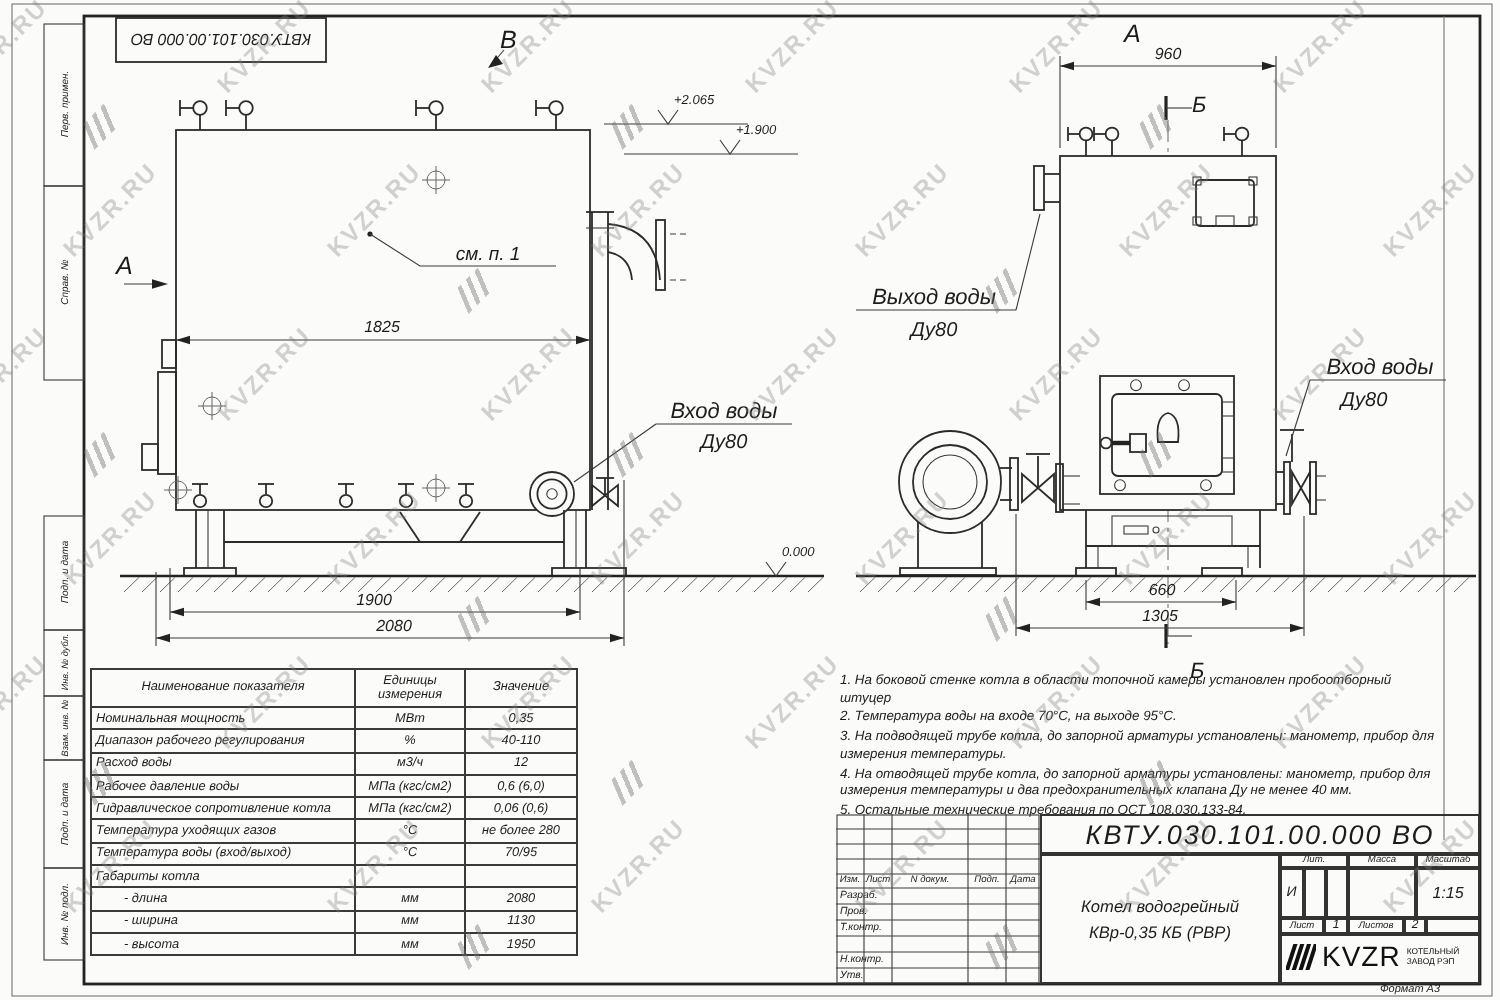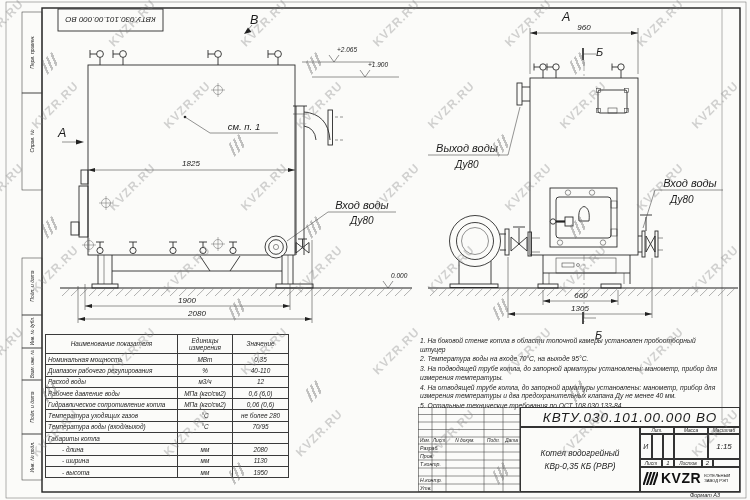--- a/index.html
+++ b/index.html
@@ -36,21 +36,21 @@
   .cell{position:absolute;border:0.8px solid #333;box-sizing:border-box;color:#1c1c1c;
         font-style:italic;overflow:hidden;}
   .cell.noborder{border:none;}
   .lbl{font-size:4.8px;display:flex;align-items:center;justify-content:center;}
   .lbl-left{font-size:5.2px;display:flex;align-items:center;padding-left:2px;}
   #docnum-big{font-size:13.5px;display:flex;align-items:center;justify-content:center;
         letter-spacing:1px;border-width:1.3px;}
   #tb-title{font-size:8.3px;display:flex;flex-direction:column;align-items:center;justify-content:center;line-height:1.5;}
   #fmt{position:absolute;left:247px;top:85px;width:80px;font-size:5.5px;font-style:italic;color:#1c1c1c;text-align:center;}
   .logo-row{display:flex;align-items:center;gap:3px;padding:2px 2px;}
-  .kvzr-word{font-weight:700;font-style:normal;font-size:14px;letter-spacing:0.5px;color:#111;}
+  .kvzr-word{font-weight:400;font-style:normal;font-size:14px;letter-spacing:0.5px;color:#111;}
   .company{font-size:4.2px;font-style:normal;line-height:1.25;color:#111;}
 </style>
 </head>
 <body>
 
 <div id="sheet">
 
   <svg width="750" height="500" viewBox="0 0 750 500" style="position:absolute;left:0;top:0;z-index:4;">
 
     <g>

